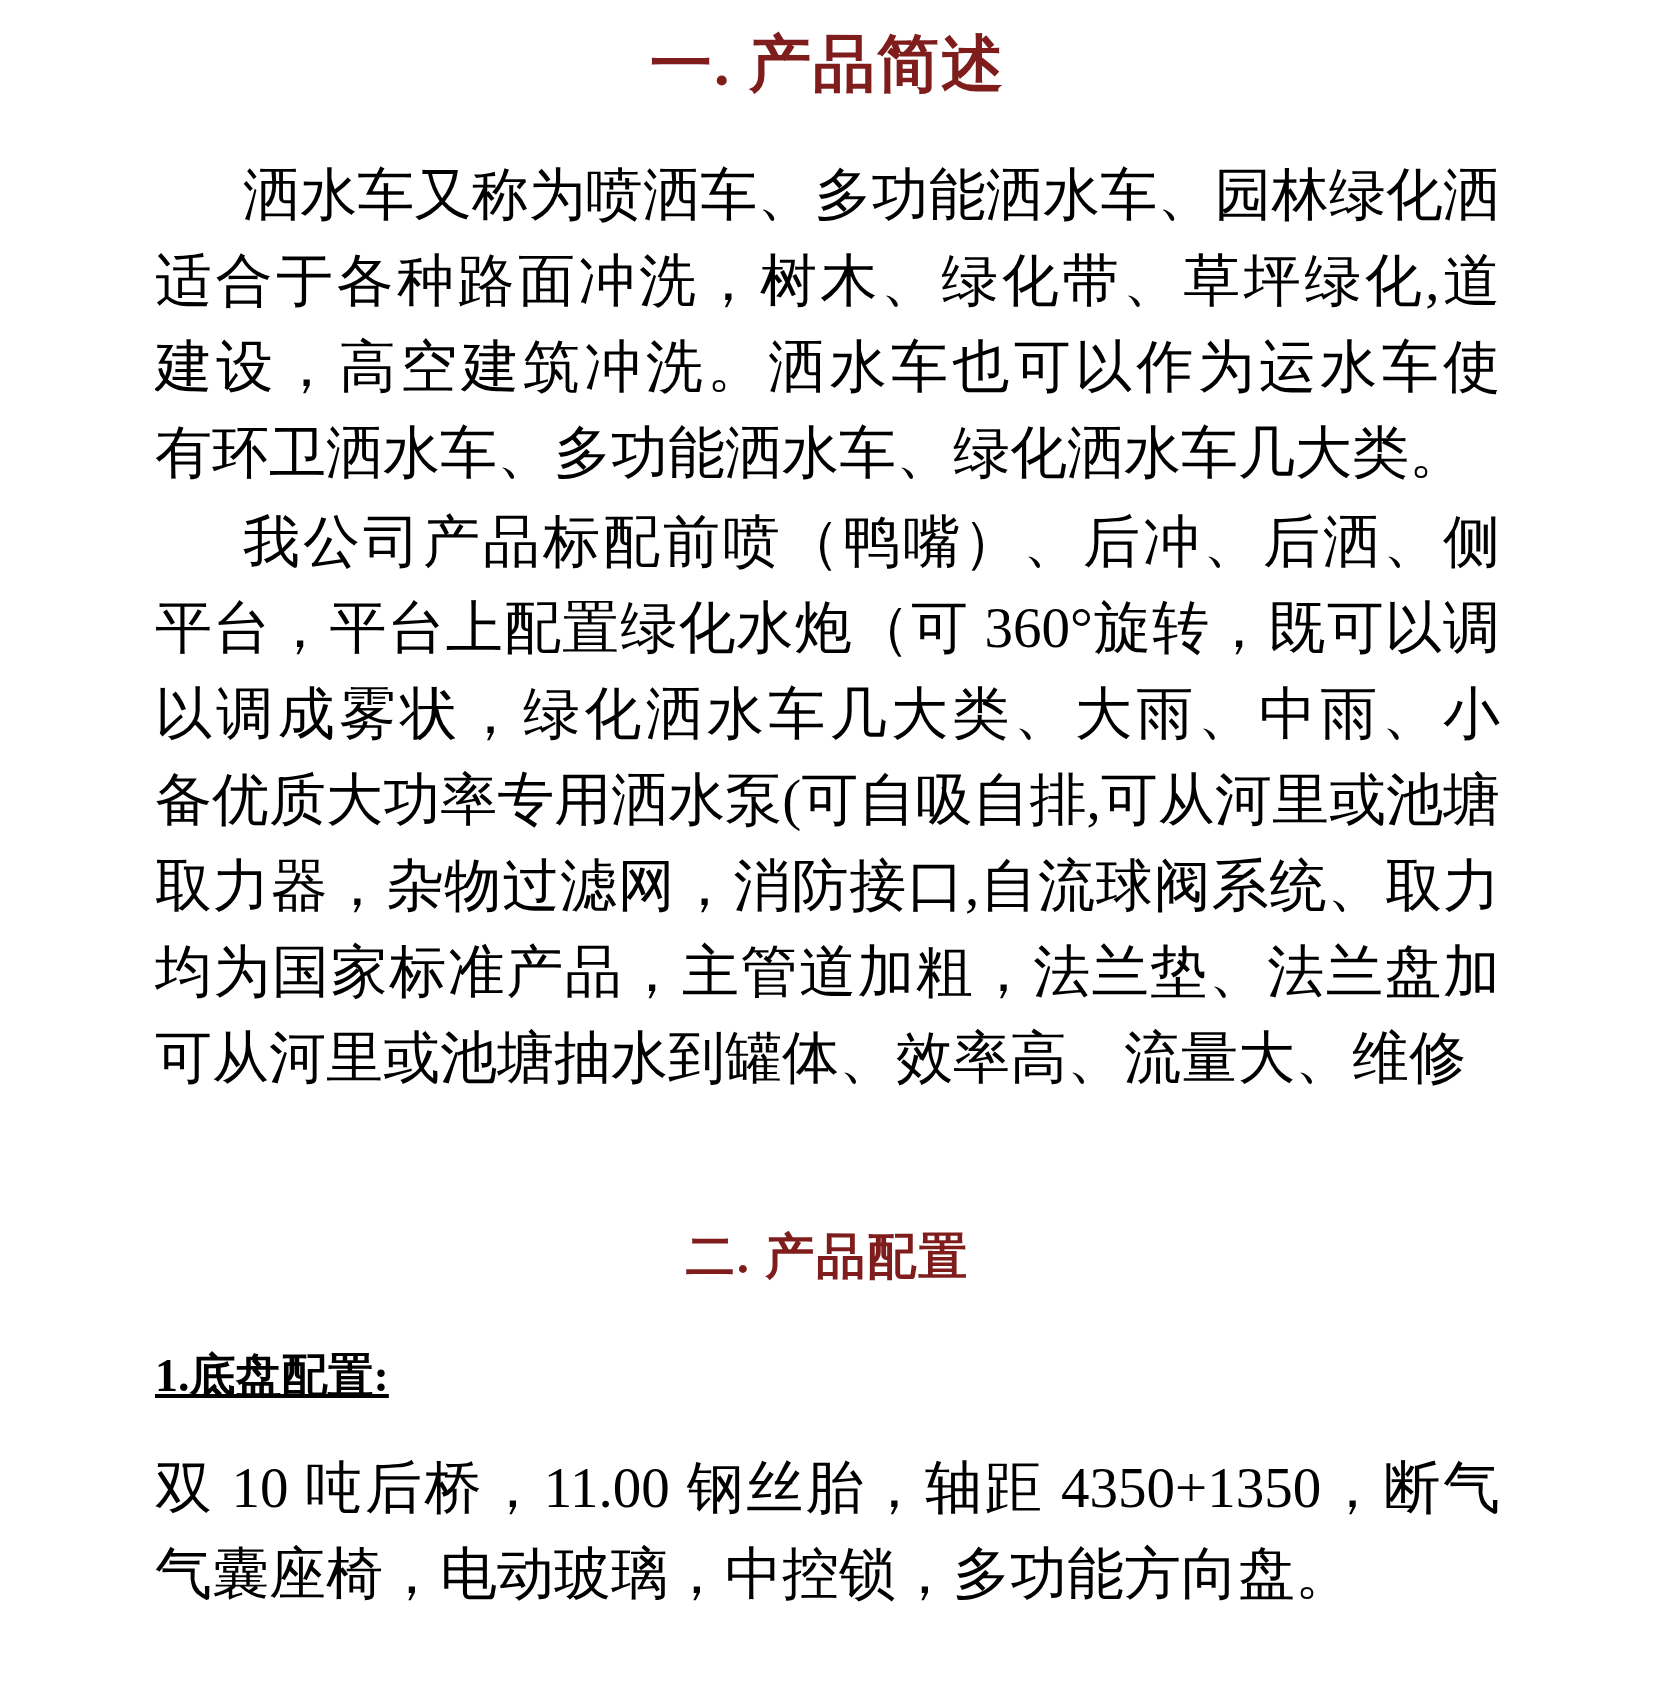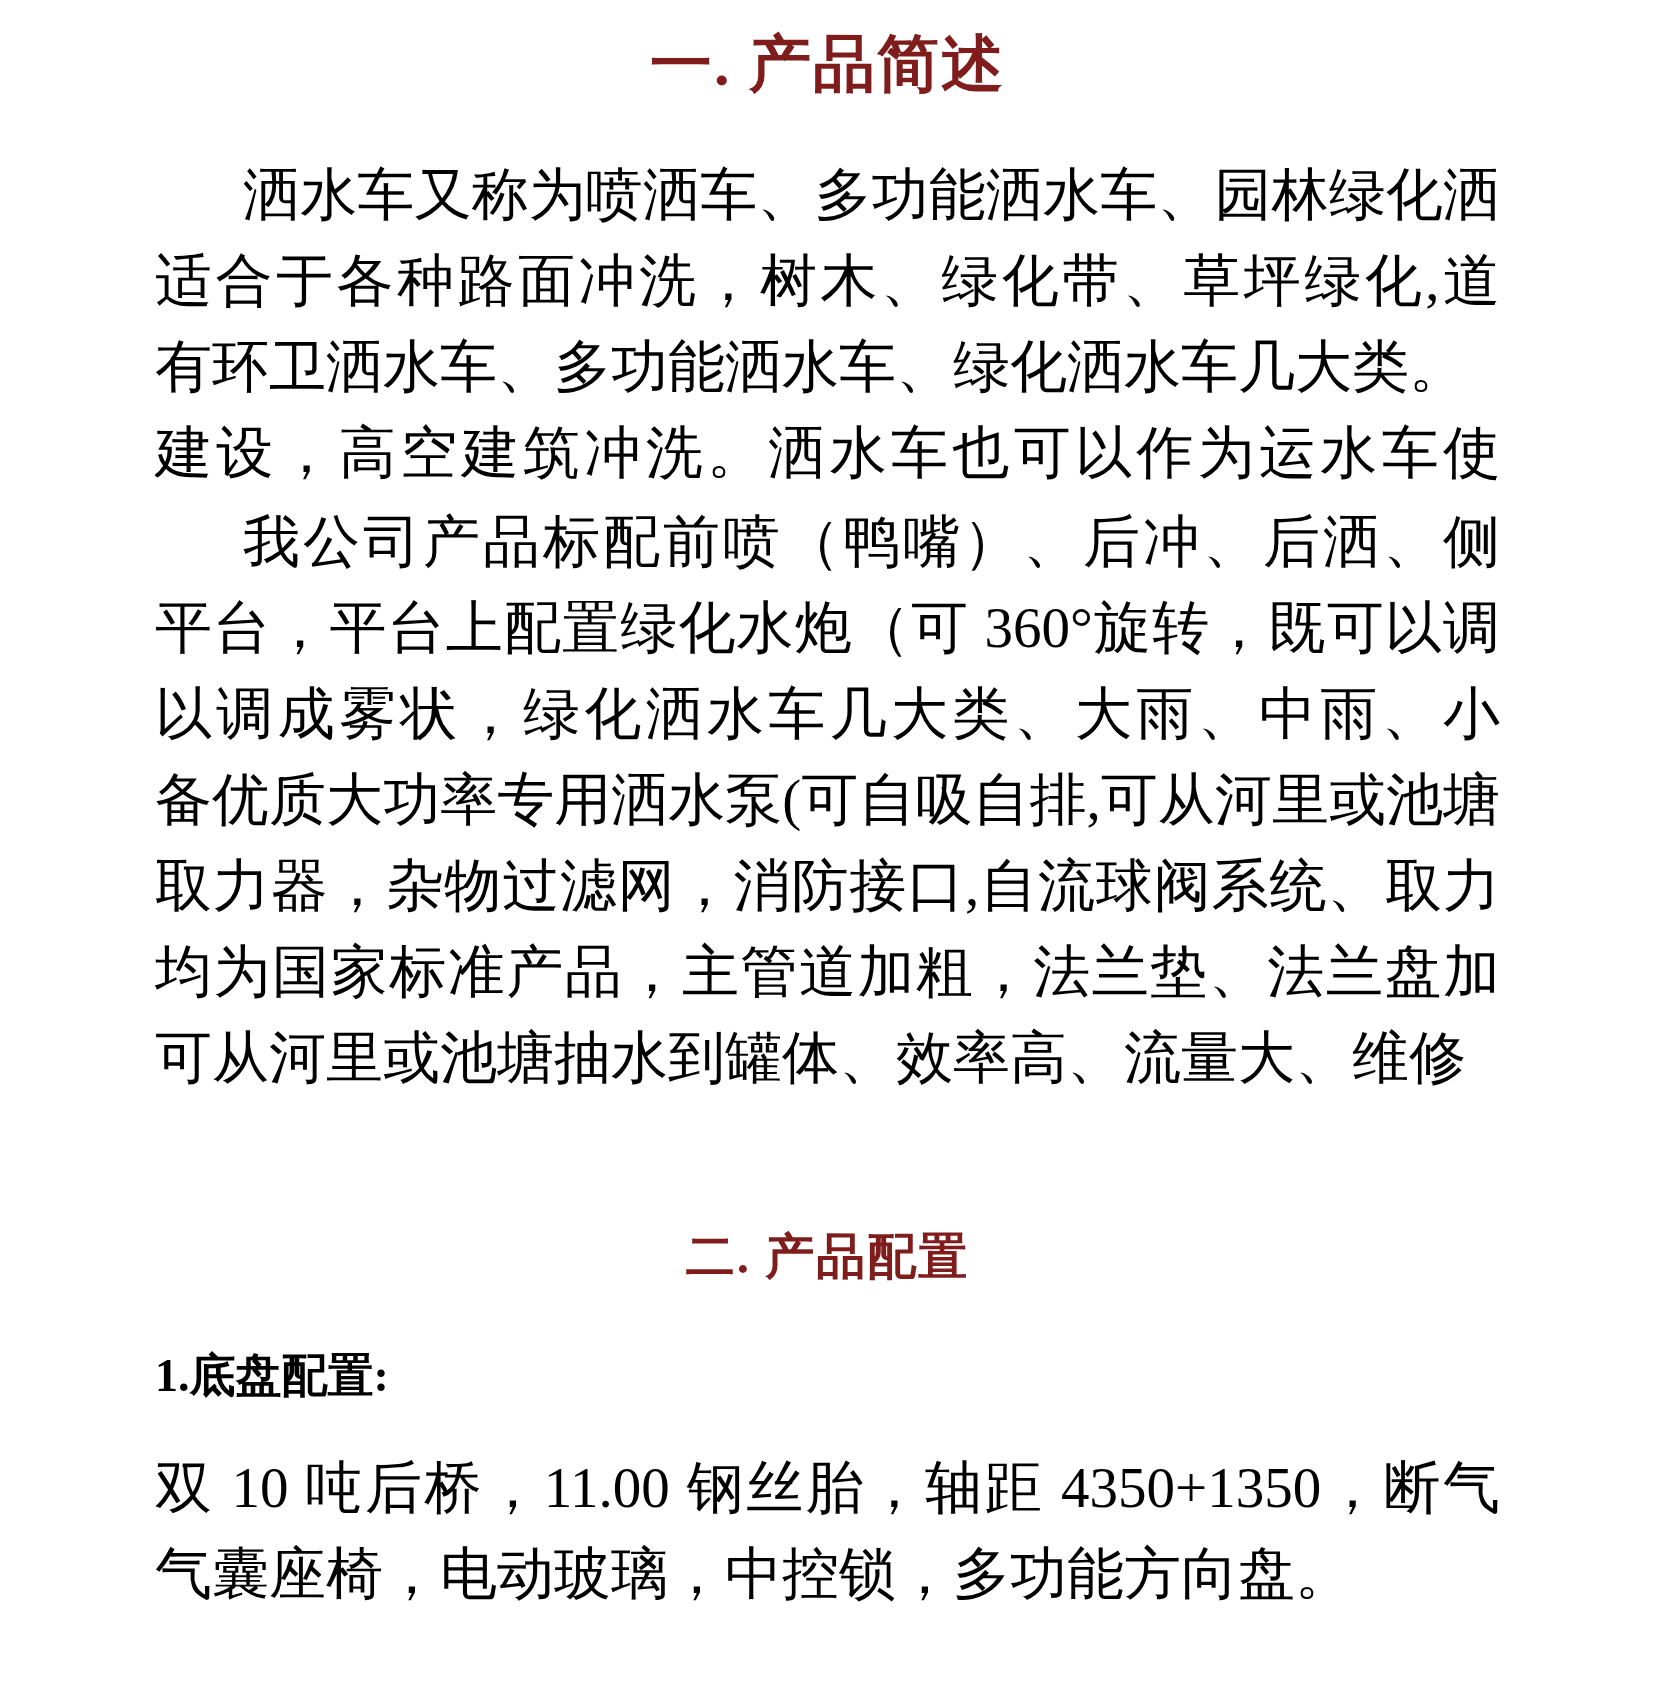--- a/index.html
+++ b/index.html
@@ -51,35 +51,36 @@
     text-align: left;
     text-align-last: left;
   }
   .indent2 { text-indent: 88px; }
   .indent3 { text-indent: 128px; }
   .subhead {
     font-size: 46px;
     font-weight: bold;
     line-height: 62px;
     margin-top: 38px;
+    text-decoration: underline;
   }
   .red-inline { color: #E60000; }
 </style>
 </head>
 <body>
 
 <main class="content">
 
   <h1 class="heading h-level1">一. 产品简述</h1>
 
   <div class="para para-intro">
     <div class="line indent2">洒水车又称为喷洒车、多功能洒水车、园林绿化洒水车。洒水车</div>
     <div class="line">适合于各种路面冲洗，树木、绿化带、草坪绿化,道路、厂矿企业施工</div>
+    <div class="line">建设，高空建筑冲洗。洒水车也可以作为运水车使用，最常见的车型</div>
     <div class="line last">有环卫洒水车、多功能洒水车、绿化洒水车几大类。</div>
-    <div class="line">建设，高空建筑冲洗。洒水车也可以作为运水车使用，最常见的车型</div>
   </div>
 
   <div class="para para-features">
     <div class="line indent2">我公司产品标配前喷（鸭嘴）、后冲、后洒、侧喷、后置式工作</div>
     <div class="line">平台，平台上配置绿化水炮（可 360°旋转，既可以调成柱状，也可</div>
     <div class="line">以调成雾状，绿化洒水车几大类、大雨、中雨、小雨、毛毛雨），配</div>
     <div class="line">备优质大功率专用洒水泵(可自吸自排,可从河里或池塘抽水到罐体），</div>
     <div class="line">取力器，杂物过滤网，消防接口,自流球阀系统、取力器、球阀、滤网</div>
     <div class="line">均为国家标准产品，主管道加粗，法兰垫、法兰盘加厚，大通径球阀。</div>
     <div class="line last">可从河里或池塘抽水到罐体、效率高、流量大、维修方便等特点。</div>

